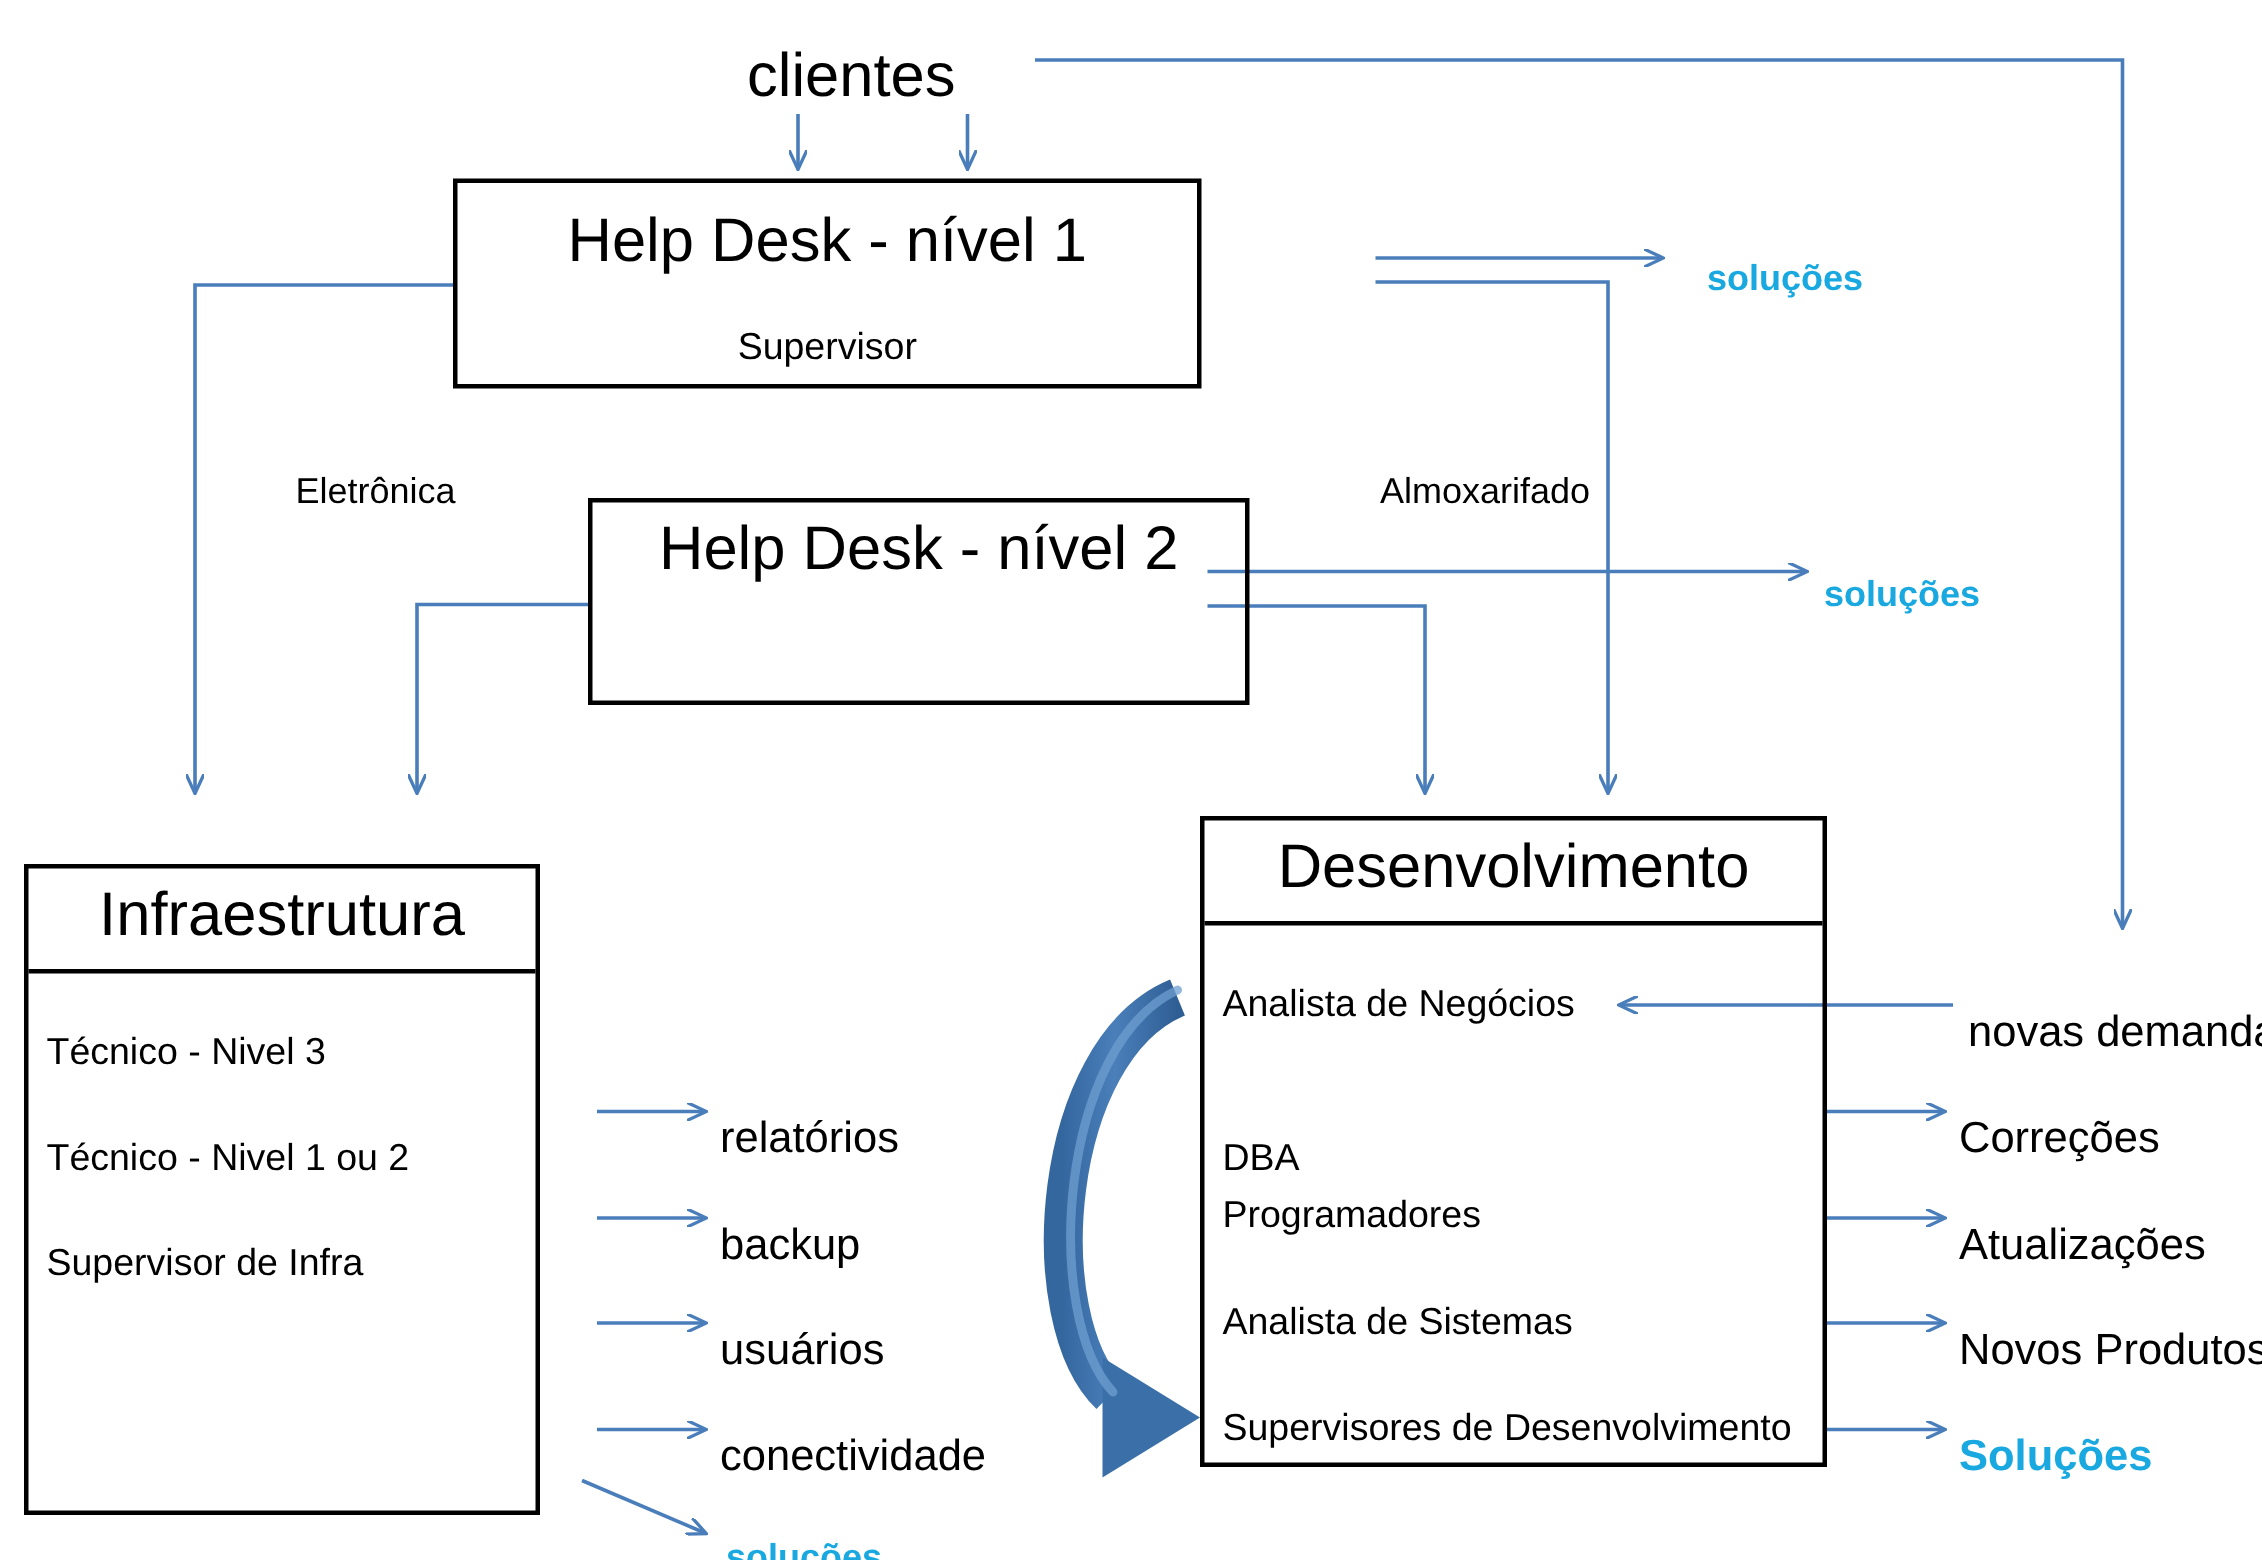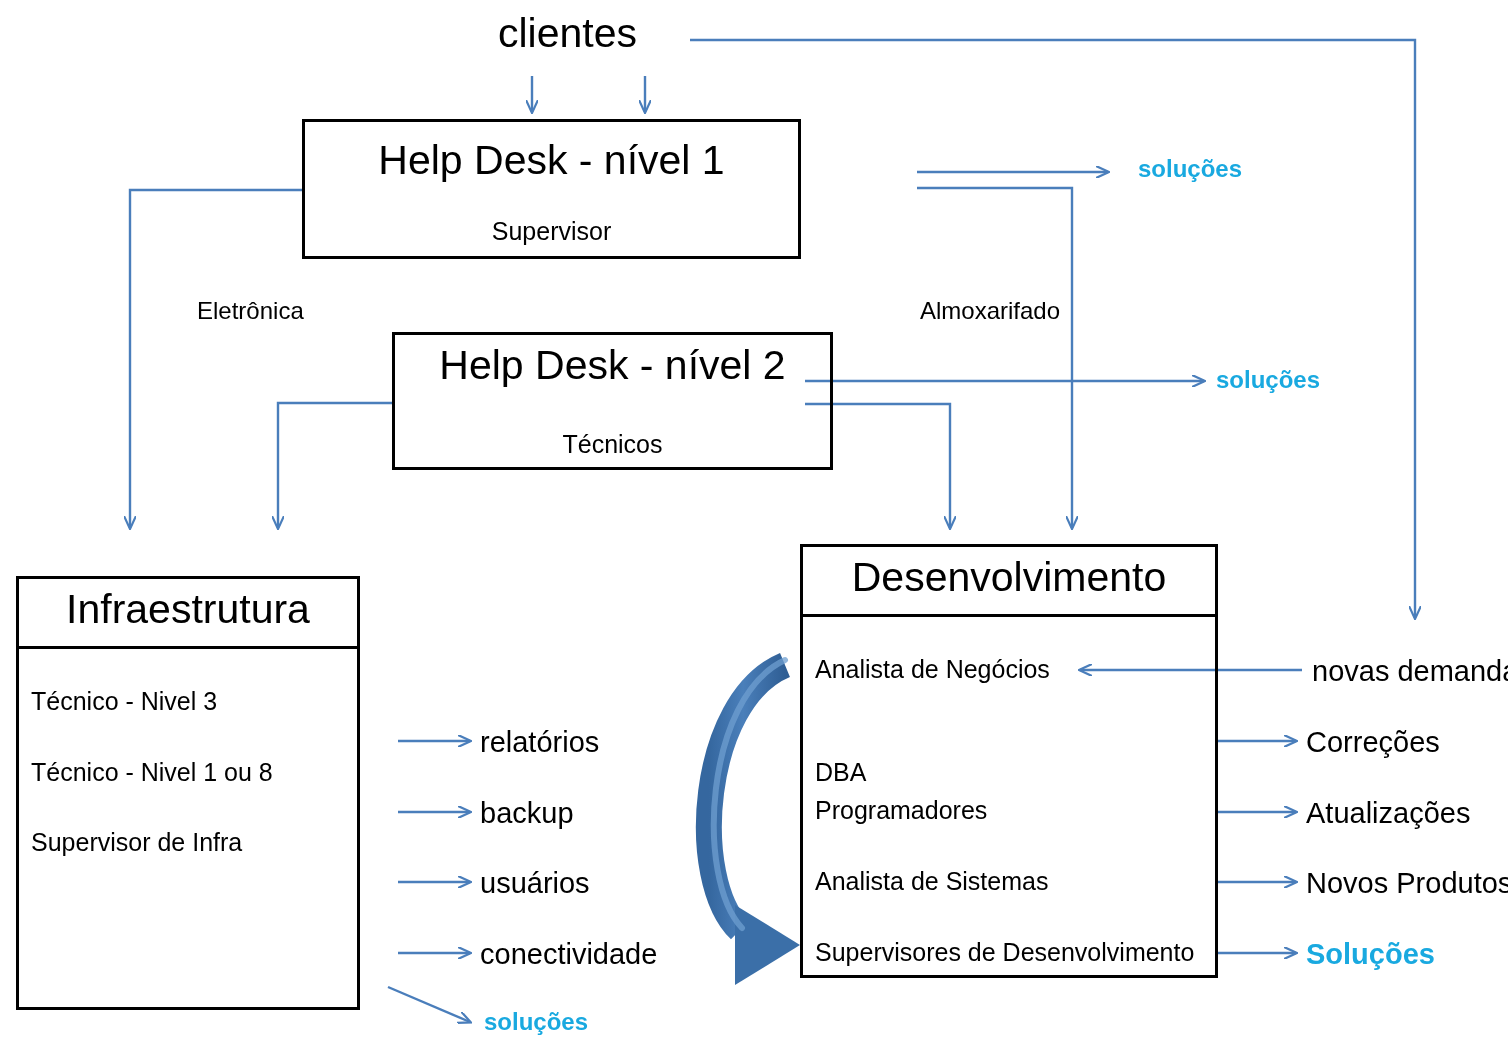--- a/index.html
+++ b/index.html
@@ -7,21 +7,21 @@
        font-family:"Liberation Sans","DejaVu Sans",sans-serif;color:#000;}
   #stage{position:relative;width:1508px;height:1040px;}
   svg#wires{position:absolute;left:0;top:0;width:1508px;height:1040px;}
 
   .box{position:absolute;border:3px solid #000;background:transparent;box-sizing:border-box;}
   .box-title{font-size:41px;line-height:1.0;text-align:center;}
   .box-sub{font-size:25px;text-align:center;}
 
   .hdr-sep{position:absolute;left:0;right:0;border-top:3px solid #000;}
 
-  .lbl{position:absolute;font-size:24px;white-space:nowrap;color:#000;}
+  .lbl{position:absolute;font-size:24px;white-space:nowrap;color:#000;margin-top:17px;}
   .lbl-cyan{color:#19a9e0;font-weight:bold;}
   .lbl-big{font-size:41px;}
   .lbl-item{font-size:25px;white-space:nowrap;}
   .lbl-arrow{font-size:29px;white-space:nowrap;}
 </style>
 </head>
 <body>
 
 <div id="stage">
 
@@ -81,28 +81,27 @@
 
   <div class="lbl lbl-big" style="left:498px;top:10px;">clientes</div>
 
   <div class="box" style="left:302px;top:119px;width:499px;height:140px;">
     <div class="box-title" style="position:absolute;left:0;right:0;top:18px;">Help Desk - nível 1</div>
     <div class="box-sub" style="position:absolute;left:0;right:0;top:95px;">Supervisor</div>
   </div>
 
   <div class="box" style="left:392px;top:332px;width:441px;height:138px;">
     <div class="box-title" style="position:absolute;left:0;right:0;top:10px;">Help Desk - nível 2</div>
-    <div class="box-sub" style="position:absolute;left:0;right:0;top:95px;">Técnicos</div>
   </div>
 
   <div class="box" style="left:16px;top:576px;width:344px;height:434px;">
     <div class="box-title" style="position:absolute;left:0;right:0;top:10px;">Infraestrutura</div>
     <div class="hdr-sep" style="top:67px;"></div>
     <div class="lbl-item" style="position:absolute;left:12px;top:108px;">Técnico - Nivel 3</div>
-    <div class="lbl-item" style="position:absolute;left:12px;top:179px;">Técnico - Nivel 1 ou 8</div>
+    <div class="lbl-item" style="position:absolute;left:12px;top:179px;">Técnico - Nivel 1 ou 2</div>
     <div class="lbl-item" style="position:absolute;left:12px;top:249px;">Supervisor de Infra</div>
   </div>
 
   <div class="box" style="left:800px;top:544px;width:418px;height:434px;">
     <div class="box-title" style="position:absolute;left:0;right:0;top:10px;">Desenvolvimento</div>
     <div class="hdr-sep" style="top:67px;"></div>
     <div class="lbl-item" style="position:absolute;left:12px;top:108px;">Analista de Negócios</div>
     <div class="lbl-item" style="position:absolute;left:12px;top:179px;margin-top:32px;">DBA</div>
     <div class="lbl-item" style="position:absolute;left:12px;top:249px;">Programadores</div>
     <div class="lbl-item" style="position:absolute;left:12px;top:320px;">Analista de Sistemas</div>

